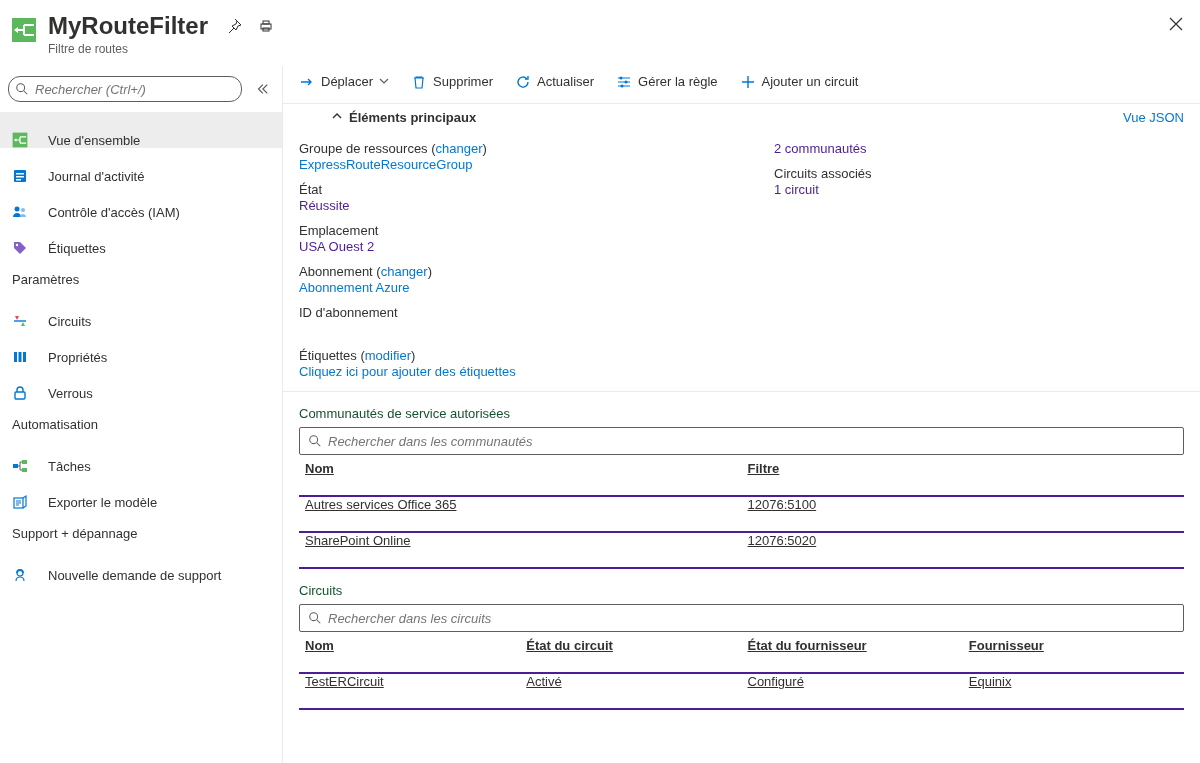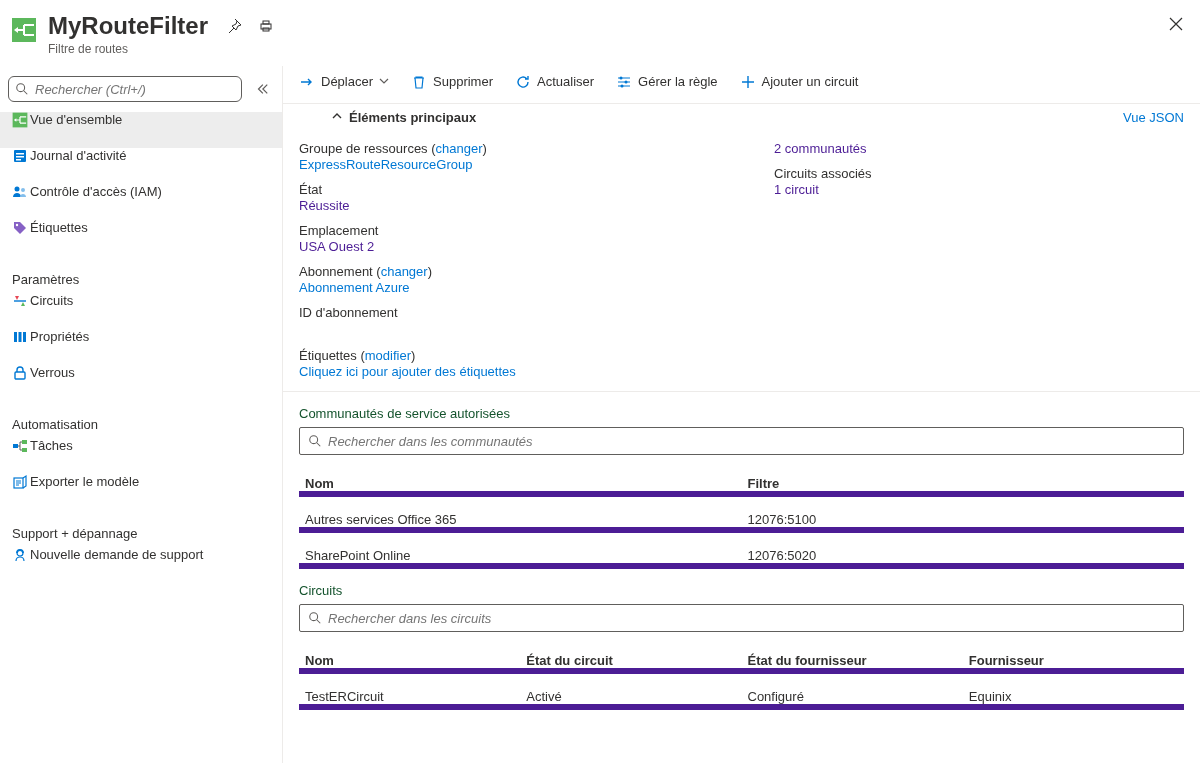--- a/index.html
+++ b/index.html
@@ -12,25 +12,25 @@
   .header-subtitle { font-size: 12px; color: #605e5c; margin-top: 2px; }
   .header-actions { display: flex; align-items: center; gap: 16px; margin-left: 18px; margin-top: 6px; }
   .header-actions svg { cursor: pointer; }
   .header-spacer { flex: 1; }
   .close-btn { cursor: pointer; margin-top: 4px; }
 
   .body { flex: 1; display: flex; overflow: hidden; border-top: 0px solid #edebe9; }
 
   .sidebar { width: 282px; flex-shrink: 0; display: flex; flex-direction: column; padding-top: 4px; }
   .search-row { display: flex; align-items: center; padding: 6px 8px 10px 8px; gap: 8px; }
-  .search-box { flex: 1; height: 26px; border: 1px solid #605e5c; border-radius: 6px; display: flex; align-items: center; padding: 0 6px; gap: 6px; font-style: italic; color: #605e5c; }
+  .search-box { flex: 1; height: 26px; border: 1px solid #605e5c; border-radius: 12px; display: flex; align-items: center; padding: 0 6px; gap: 6px; font-style: italic; color: #605e5c; }
   .search-box input { border: none; outline: none; flex: 1; font-size: 13px; font-style: italic; color: #323130; background: transparent; }
   .collapse-btn { width: 24px; height: 24px; display: flex; align-items: center; justify-content: center; cursor: pointer; color: #605e5c; }
 
-  .nav-item { display: flex; align-items: flex-start; height: 36px; padding: 0 12px; gap: 2px; cursor: pointer; }
+  .nav-item { display: flex; align-items: flex-end; height: 36px; padding: 0 12px; gap: 20px; cursor: pointer; }
   .nav-item.active { background: #ededed; }
   .nav-item .icon-wrap { width: 16px; display:flex; justify-content:center;}
   .nav-item-label { font-size: 13px; color: #323130; }
 
   .nav-section { padding: 16px 12px 6px 12px; font-size: 13px; color: #323130; }
 
   .main { flex: 1; overflow-y: auto; border-left: 1px solid #edebe9; }
   .toolbar { display: flex; align-items: center; gap: 22px; padding: 8px 16px 10px 16px; border-bottom: 1px solid #edebe9; }
   .toolbar-btn { display: flex; align-items: flex-start; gap: 6px; cursor: pointer; font-size: 13px; color: #323130;}
   .toolbar-btn .tb-icon { color: #0078d4; }
@@ -50,21 +50,21 @@
   .link { color: #0078d4; cursor: pointer; }
 
   .tags-row { padding: 0 16px 12px 16px; }
 
   .section { padding: 14px 16px 0 16px; }
   .section-title { font-size: 13px; color: #14532d; margin-bottom: 6px; }
   .filter-box { height: 28px; border: 1px solid #605e5c; border-radius: 2px; display: flex; align-items: center; padding: 0 8px; gap: 6px; margin-bottom: 6px;}
   .filter-box input { border:none; outline:none; flex:1; font-size:13px; font-style: italic; color:#323130; background: transparent; }
 
   .table { width: 100%; }
-  .table-header, .table-row { display: flex; align-items: flex-end; height: 36px; border-bottom: 6px solid #4c1d95; }
+  .table-header, .table-row { display: flex; align-items: flex-start; height: 36px; border-bottom: 2px solid #4c1d95; text-decoration: underline; }
   .table-header { font-weight: 600; }
   .cell { padding: 0 6px; font-size: 13px; }
   .communities .c-name { flex: 1; }
   .communities .c-value { flex: 1; }
   .circuits .c-name { flex: 1; }
   .circuits .c-state { flex: 1; }
   .circuits .c-provstate { flex: 1; }
   .circuits .c-provider { flex: 1; }
 </style>
 </head>

